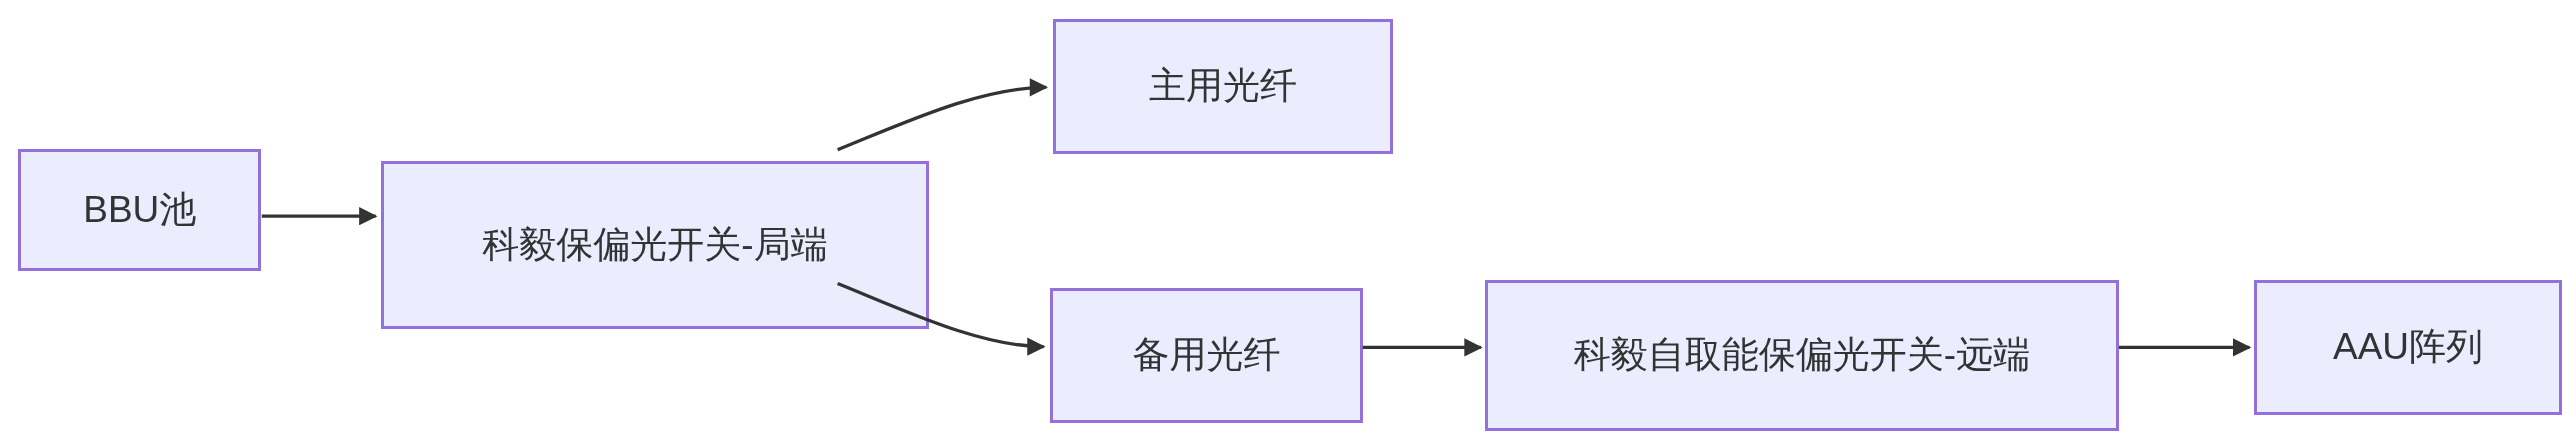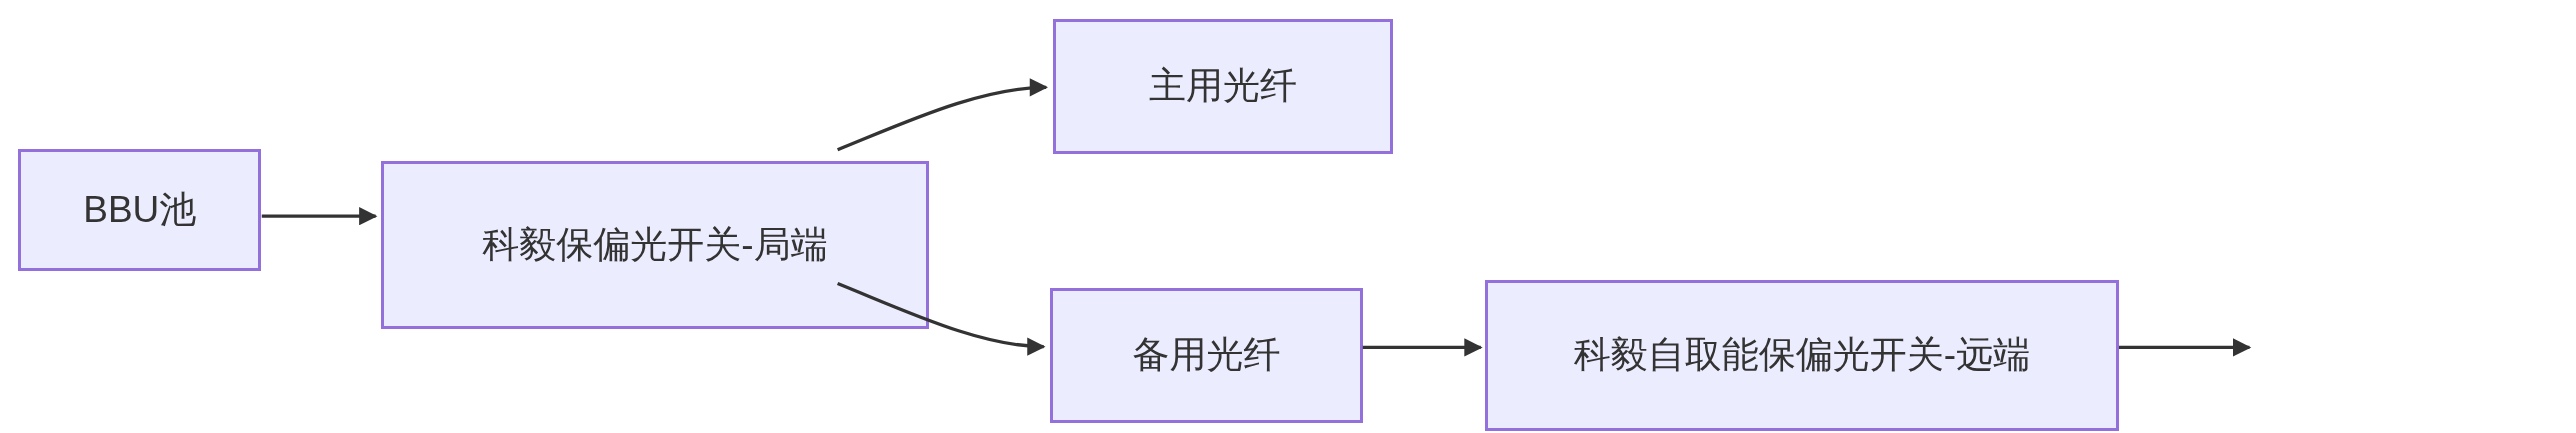--- a/index.html
+++ b/index.html
@@ -65,20 +65,23 @@
   </div>
 
   <div class="node" id="node-backup-fiber">
     <span class="node-label">备用光纤</span>
   </div>
 
   <div class="node" id="node-switch-remote">
     <span class="node-label">科毅自取能保偏光开关-远端</span>
   </div>
 
+  <div class="node" id="node-aau">
+    <span class="node-label">AAU阵列</span>
+  </div>
 
   <svg class="edges" width="2576" height="434" viewBox="0 0 3100 522" xmlns="http://www.w3.org/2000/svg">
     <defs>
       <marker id="arrowhead" viewBox="0 0 10 10" refX="9" refY="5" markerUnits="userSpaceOnUse" markerWidth="30" markerHeight="22" orient="auto">
         <path d="M0 0 L10 5 L0 10 Z" fill="#333333"></path>
       </marker>
     </defs>
     <path class="edge-path" d="M315,260 L452,260" marker-end="url(#arrowhead)"></path>
     <path class="edge-path" d="M1008,180 C1090,147 1180,105 1259,105" marker-end="url(#arrowhead)"></path>
     <path class="edge-path" d="M1008,341 C1090,374 1180,417 1256,417" marker-end="url(#arrowhead)"></path>

